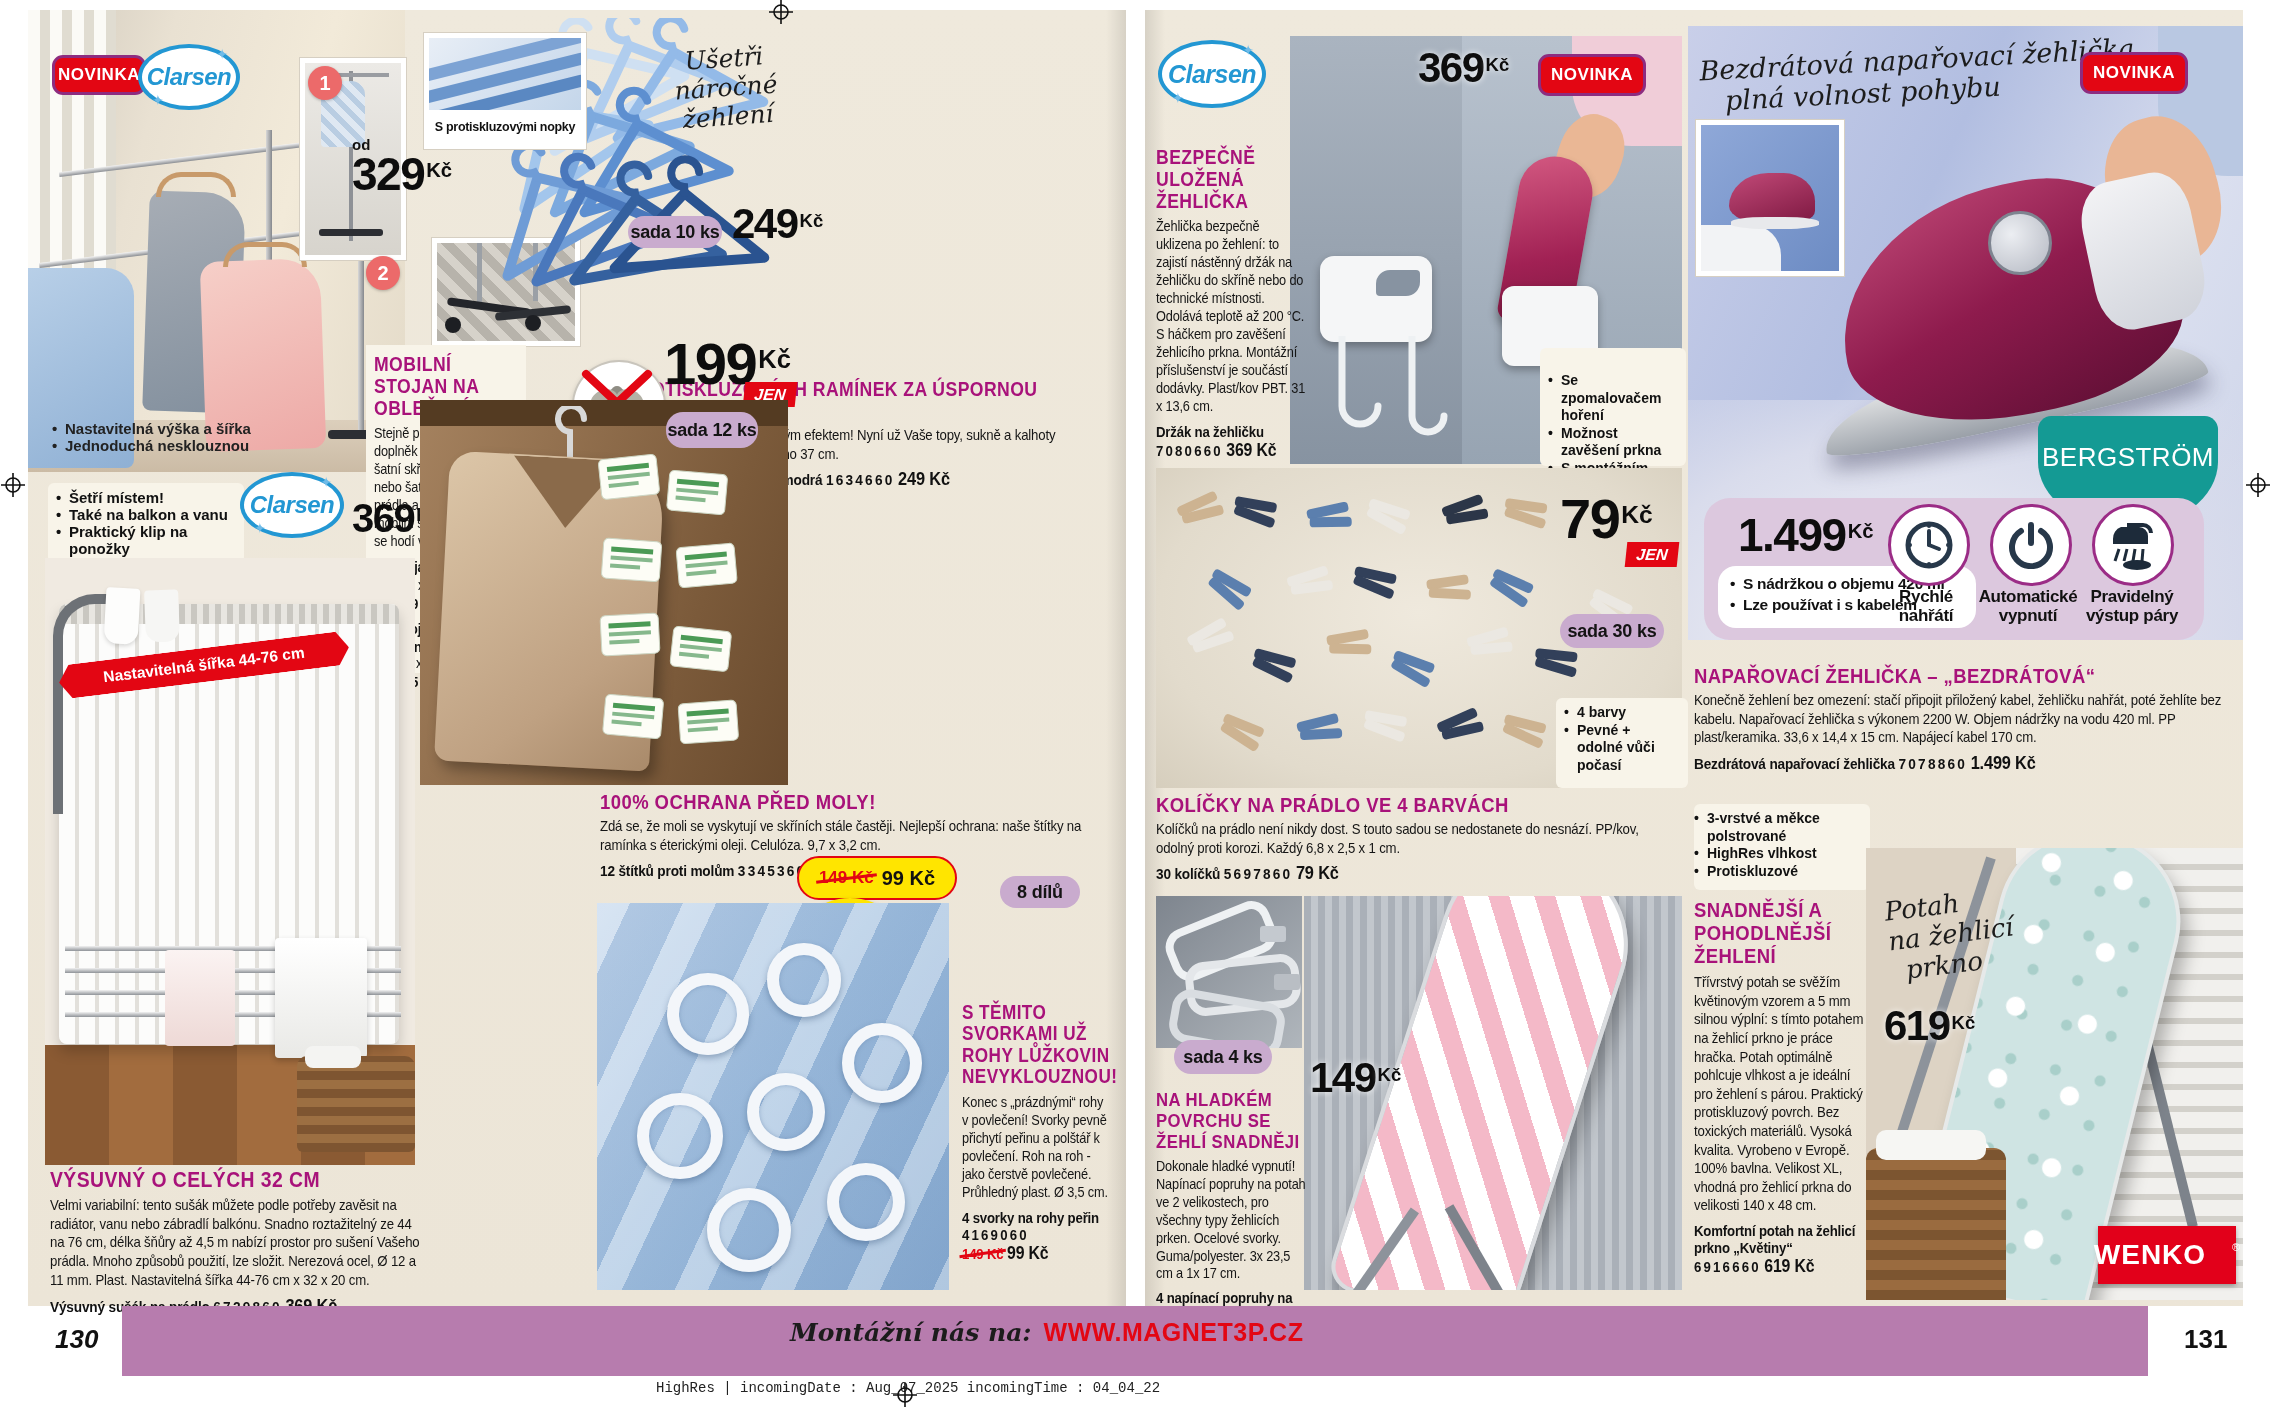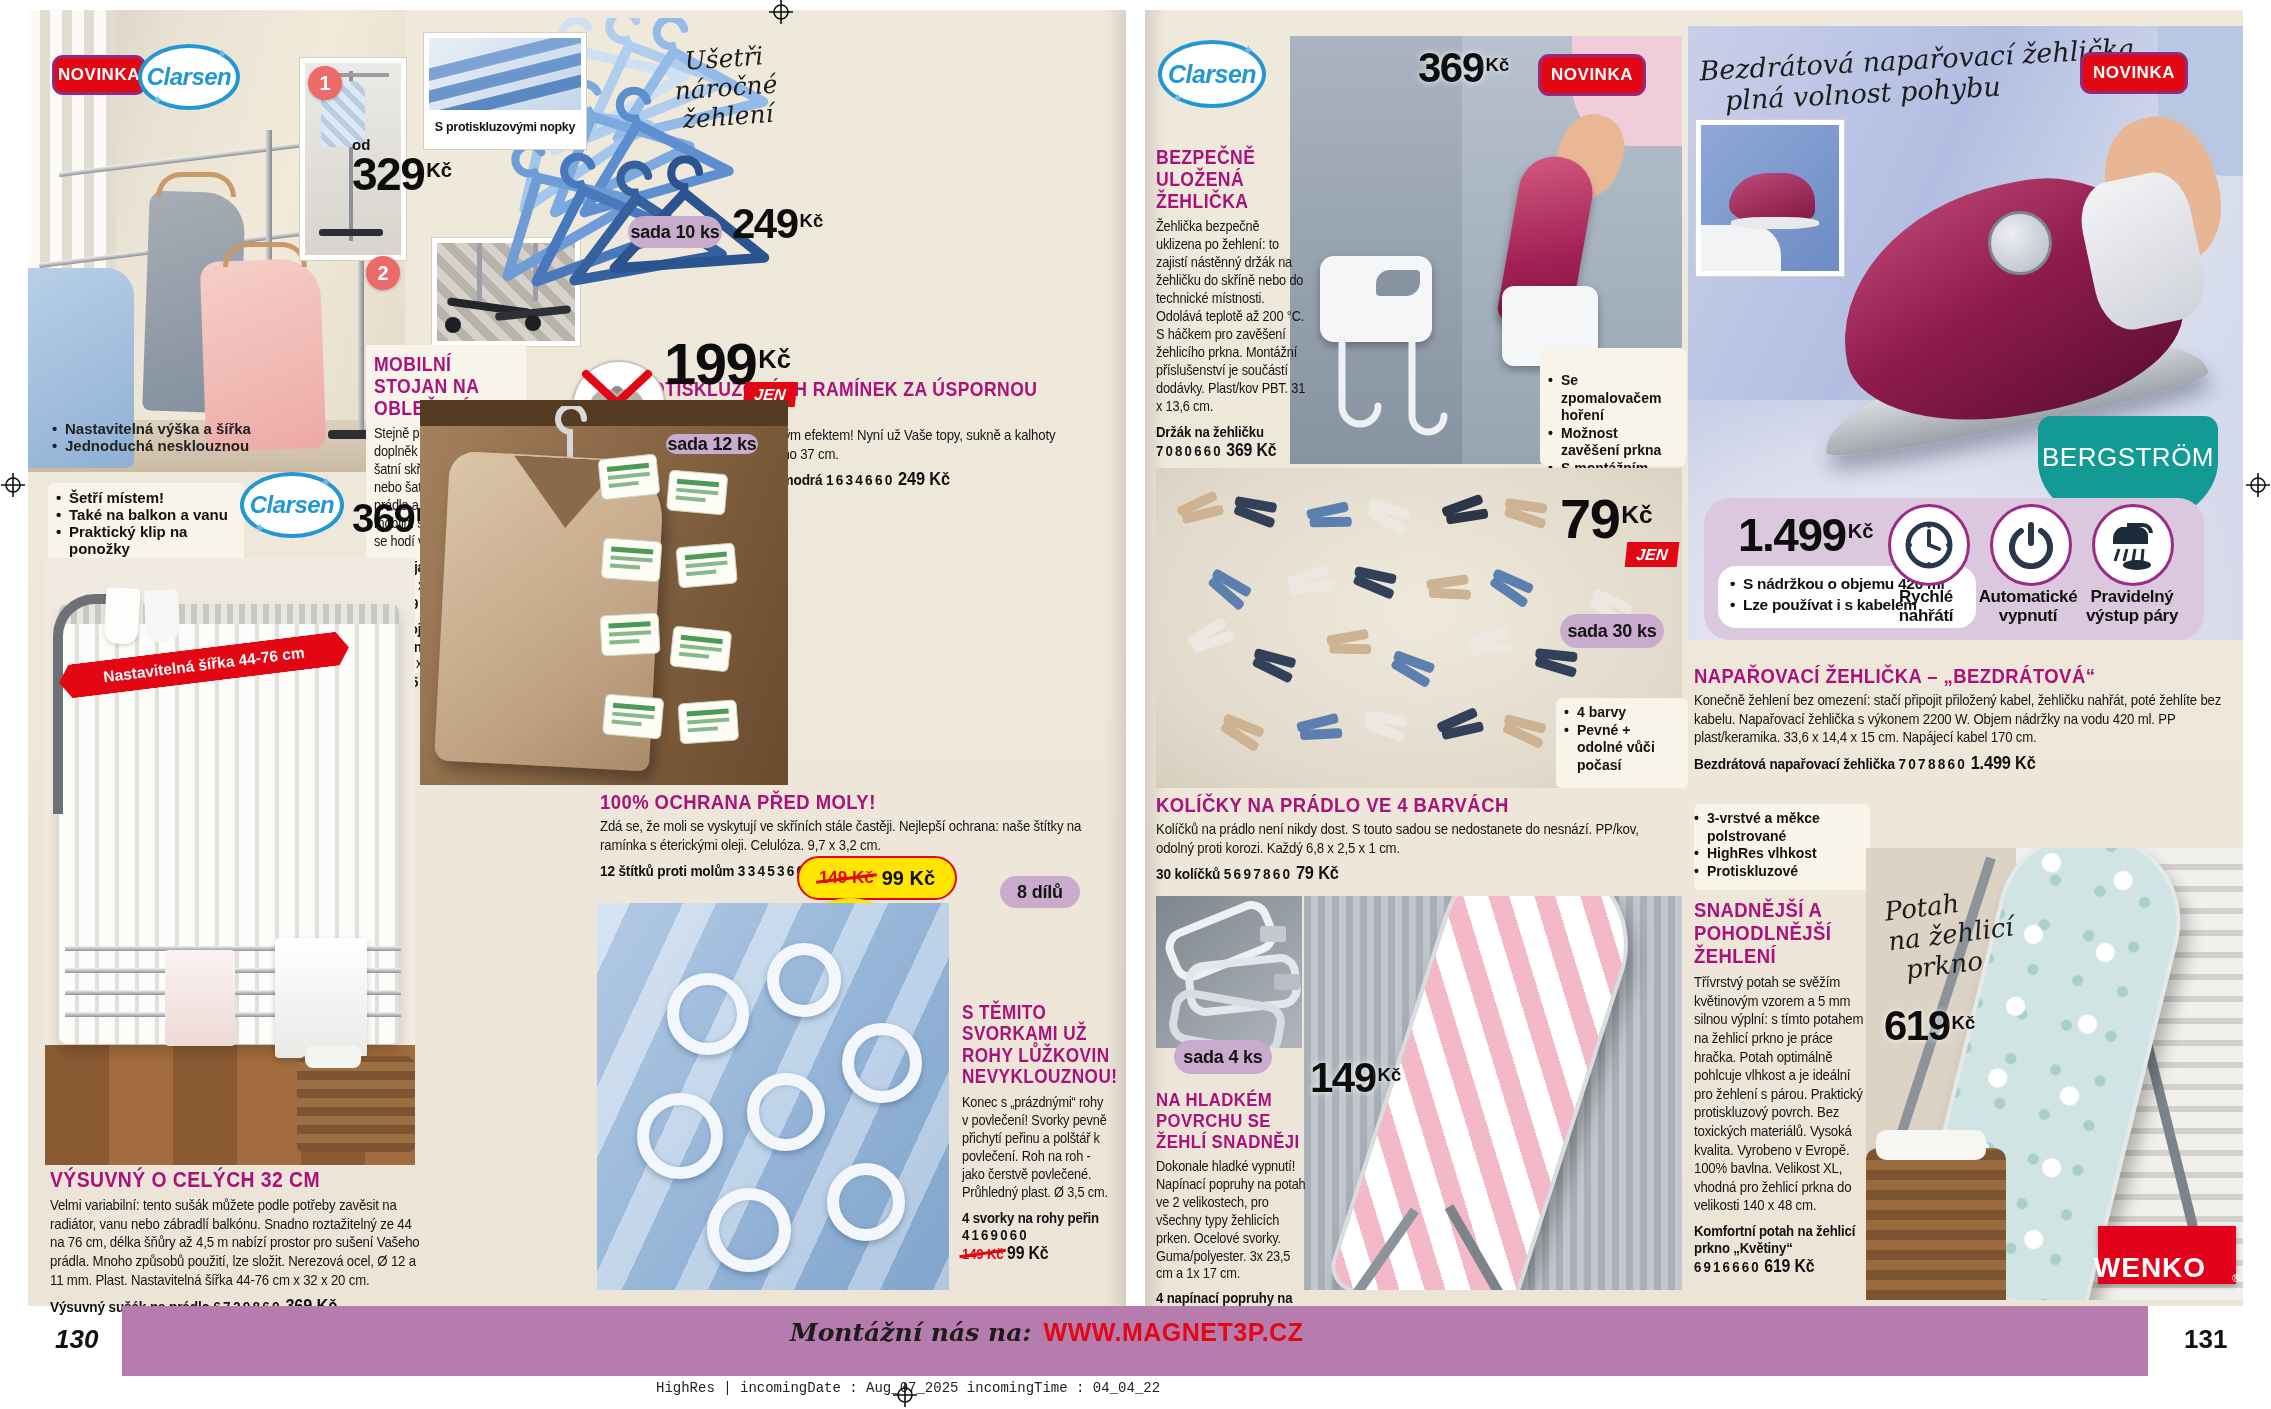--- a/index.html
+++ b/index.html
@@ -258,21 +258,21 @@
       <use href="#tg" transform="translate(8,30) rotate(-6)"></use>
       <use href="#tg" transform="translate(80,40) rotate(5)"></use>
       <use href="#tg" transform="translate(14,108) rotate(4)"></use>
       <use href="#tg" transform="translate(86,118) rotate(-5)"></use>
       <use href="#tg" transform="translate(10,186) rotate(-3)"></use>
       <use href="#tg" transform="translate(84,196) rotate(6)"></use>
       <use href="#tg" transform="translate(16,264) rotate(5)"></use>
       <use href="#tg" transform="translate(88,274) rotate(-4)"></use>
     </svg>
   </div>
-  <div class="pill abs" style="left:666px;top:434px;width:92px;height:20px;">
+  <div class="pill abs" style="left:666px;top:412px;width:92px;height:36px;">
       <span>sada 12 ks</span>
     </div>
 
   <div class="abs" style="left:600px;top:790px;width:540px;">
     <div class="h-mag cx88" style="font-size:21px;width:560px;">100% OCHRANA PŘED MOLY!</div>
     <div class="bodytx cx88" style="font-size:15px;margin-top:4px;width:550px;">Zdá se, že moli se vyskytují ve skříních stále častěji. Nejlepší ochrana: naše štítky na ramínka s éterickými oleji. Celulóza. 9,7 x 3,2 cm.</div>
     <div class="prodline cx88" style="font-size:15.5px;margin-top:5px;width:550px;">
       <span class="pname">12 štítků proti molům</span>
       <span class="code">3345360</span>
       <span class="pprice">199 Kč</span>
@@ -556,21 +556,21 @@
     <div class="abs" style="left:10px;top:282px;width:110px;height:30px;background:#f6f6f3;border-radius:10px;"></div>
   </div>
   <div class="abs script" style="left:1888px;top:890px;font-size:26px;transform:rotate(-7deg);line-height:1.15;">
     <div>Potah</div>
     <div>na žehlicí</div>
     <div style="margin-left:14px;">prkno</div>
   </div>
   <div class="abs bignum" style="left:1884px;top:1002px;font-size:42px;text-shadow:0 0 6px rgba(255,255,255,.8);">
     <span>619</span><span class="kc">Kč</span>
   </div>
-  <div class="abs" style="left:2098px;top:1226px;width:138px;height:58px;background:#e2001a;display:flex;align-items:flex-end;justify-content:center;box-shadow:0 2px 5px rgba(0,0,0,.3);gap:26px;">
+  <div class="abs" style="left:2098px;top:1226px;width:138px;height:58px;background:#e2001a;display:flex;align-items:center;justify-content:center;box-shadow:0 2px 5px rgba(0,0,0,.3);gap:26px;">
     <span style="color:#fff;font-weight:800;font-size:28px;letter-spacing:1px;">WENKO</span>
     <span style="color:#fff;font-size:11px;margin-top:-16px;">®</span>
   </div>
 
   <div class="abs" style="left:122px;top:1306px;width:2026px;height:70px;background:#b77cae;"></div>
   <div class="abs" style="left:790px;top:1318px;display:flex;align-items:baseline;gap:12px;">
     <span class="script" style="font-size:25px;font-weight:bold;">Montážní nás na:</span>
     <span style="color:#e30613;font-weight:800;font-size:25px;letter-spacing:.5px;">WWW.MAGNET3P.CZ</span>
   </div>
   <div class="abs" style="left:55px;top:1324px;font-size:26px;font-weight:bold;font-style:italic;">130</div>

